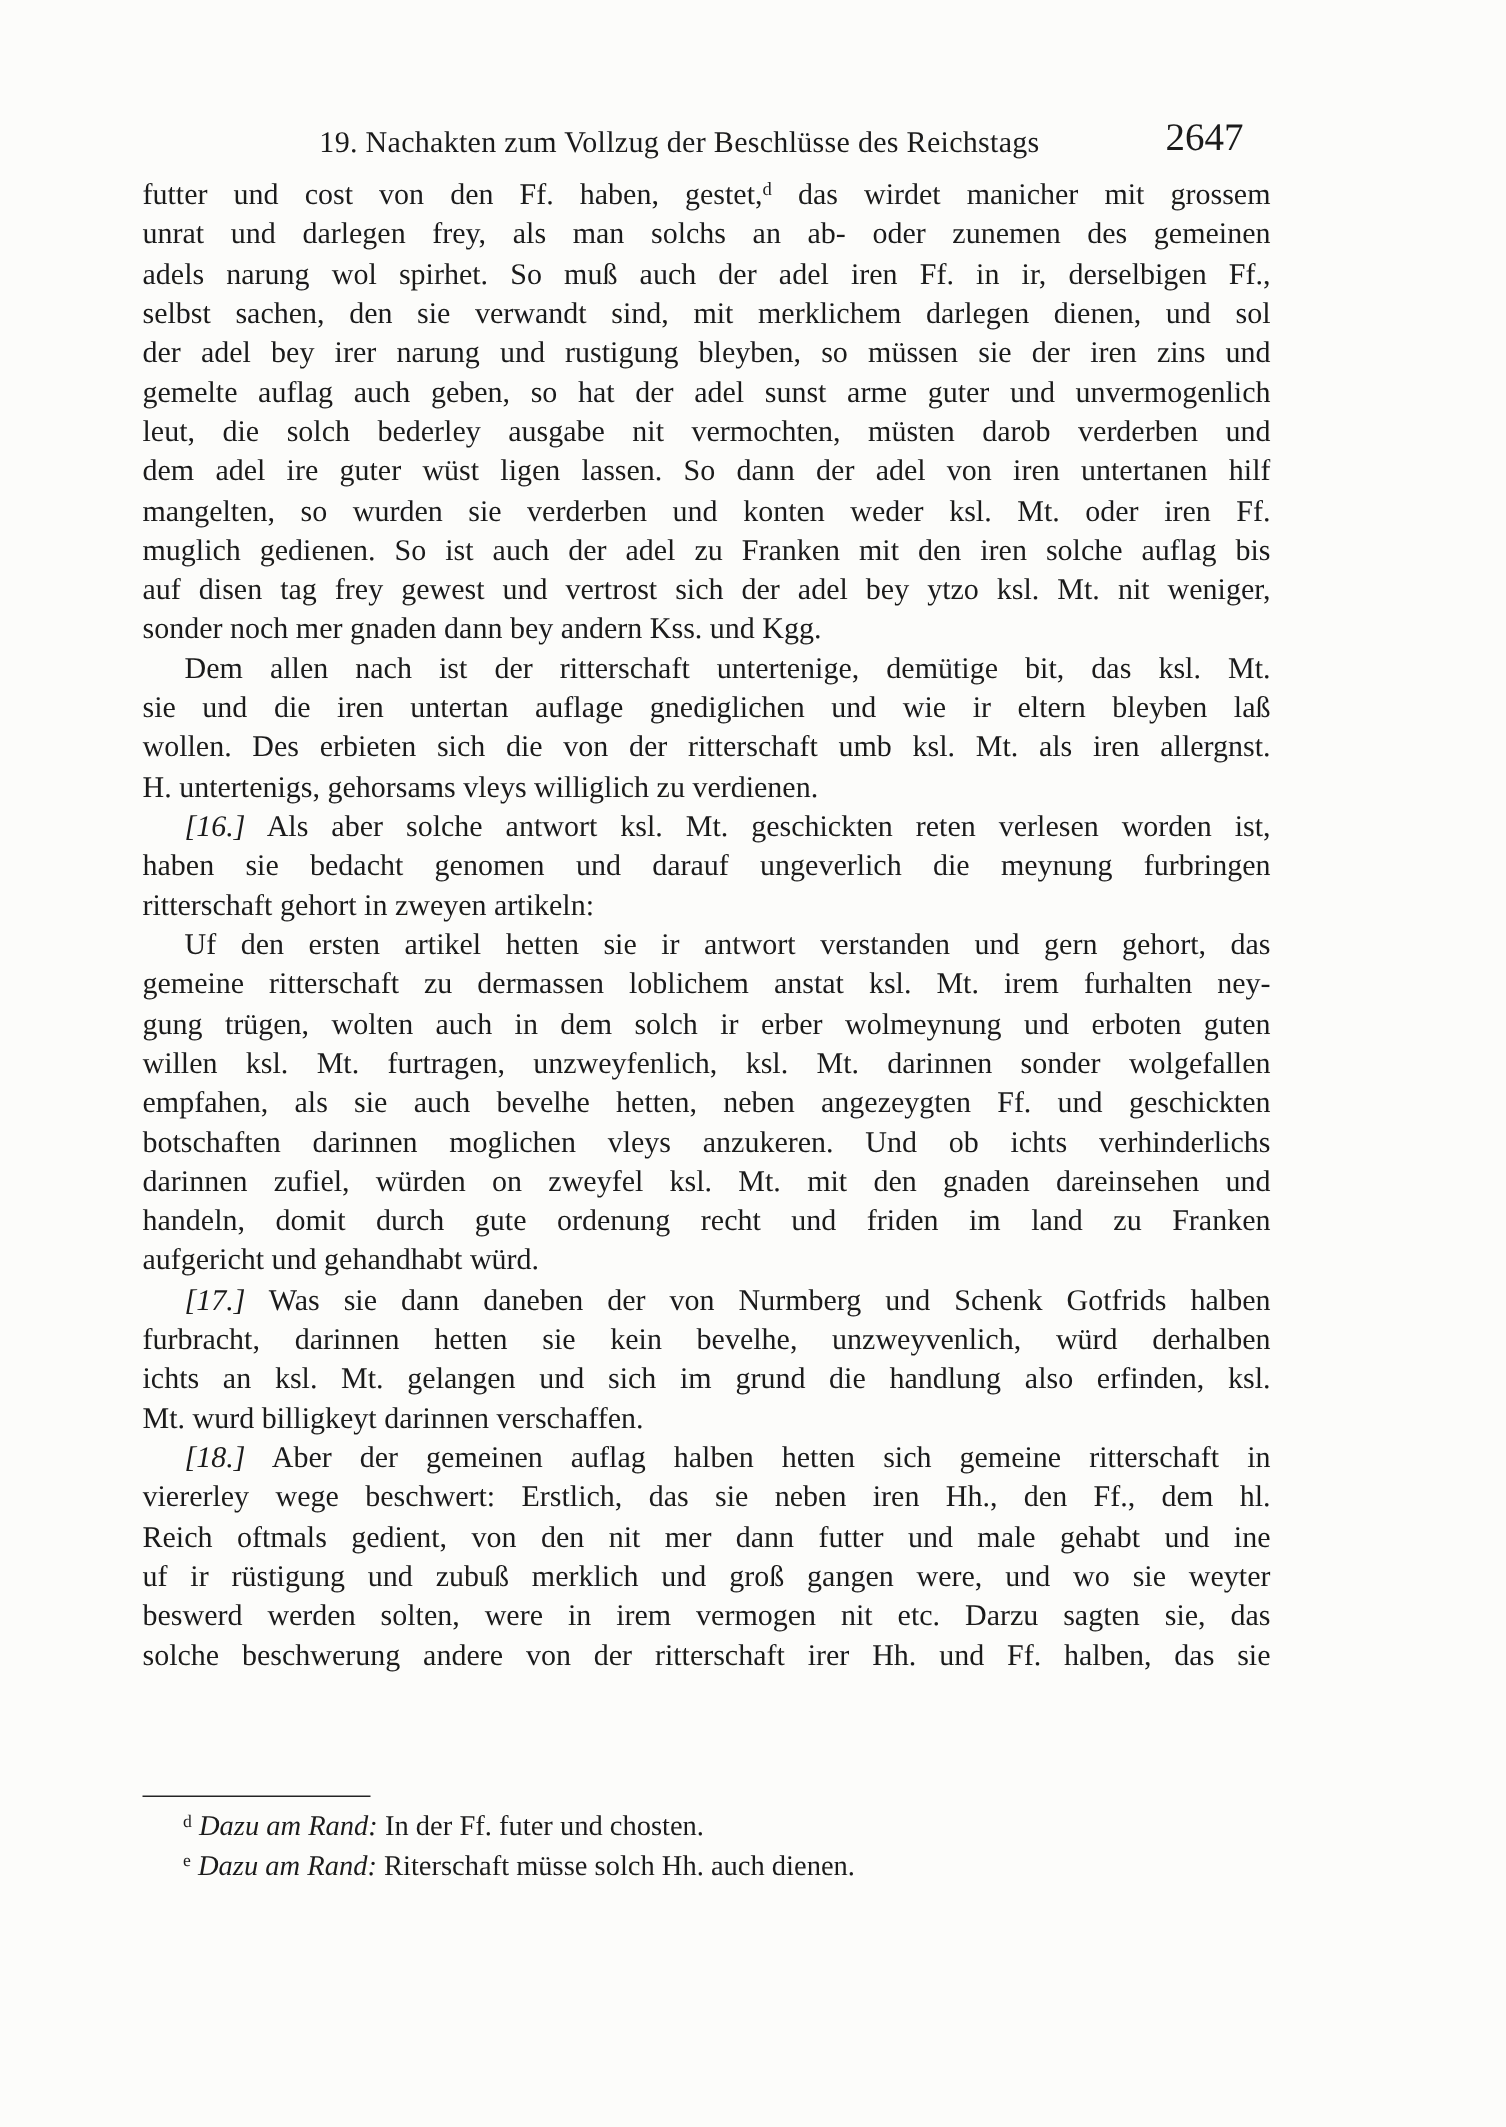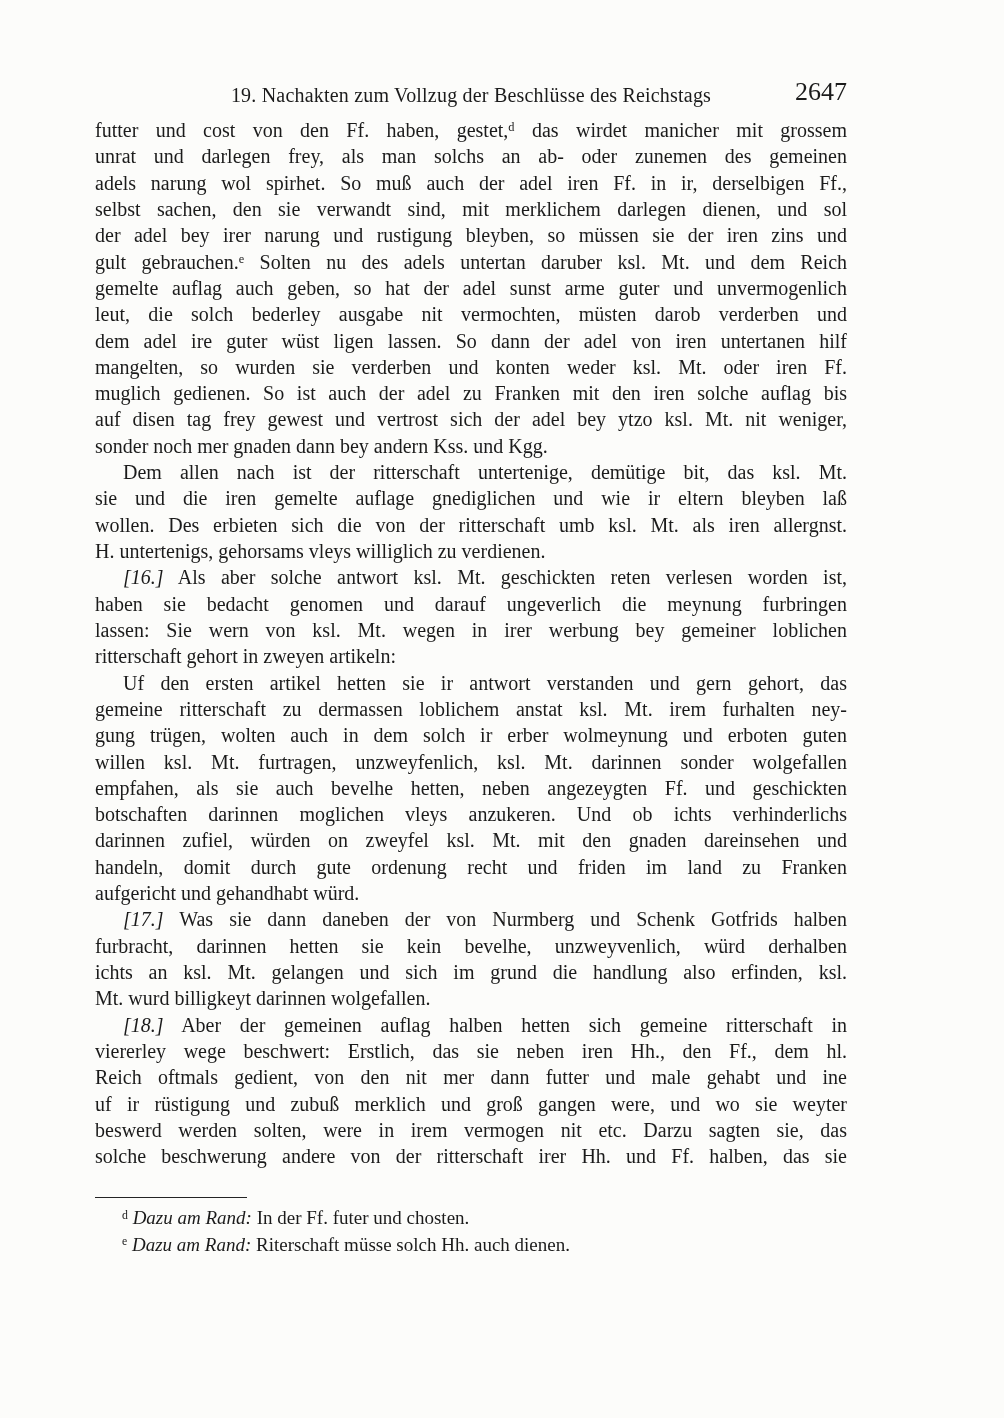--- a/index.html
+++ b/index.html
@@ -12,21 +12,21 @@
     position: relative;
     overflow: hidden;
   }
   .page {
     position: absolute;
     inset: 0;
   }
   .page-header {
     position: absolute;
     top: 83px;
-    left: 95px;
+    left: 77px;
     width: 752px;
     height: 26px;
   }
   .running-head {
     text-align: center;
     font-size: 20px;
     line-height: 24px;
     letter-spacing: 0.2px;
   }
   .page-number {
@@ -94,57 +94,55 @@
     <div class="page-number">2647</div>
   </div>
 
   <div class="body-text" id="body-text">
       <div class="paragraph">
         <div class="line">futter und cost von den Ff. haben, gestet,<sup>d</sup> das wirdet manicher mit grossem</div>
         <div class="line">unrat und darlegen frey, als man solchs an ab- oder zunemen des gemeinen</div>
         <div class="line">adels narung wol spirhet. So muß auch der adel iren Ff. in ir, derselbigen Ff.,</div>
         <div class="line">selbst sachen, den sie verwandt sind, mit merklichem darlegen dienen, und sol</div>
         <div class="line">der adel bey irer narung und rustigung bleyben, so müssen sie der iren zins und</div>
-        <div class="line">gult gebrauchen.<sup>e</sup> Solten nu des adels untertan daruber ksl. Mt. und dem Reich</div>
         <div class="line">gemelte auflag auch geben, so hat der adel sunst arme guter und unvermogenlich</div>
         <div class="line">leut, die solch bederley ausgabe nit vermochten, müsten darob verderben und</div>
         <div class="line">dem adel ire guter wüst ligen lassen. So dann der adel von iren untertanen hilf</div>
         <div class="line">mangelten, so wurden sie verderben und konten weder ksl. Mt. oder iren Ff.</div>
         <div class="line">muglich gedienen. So ist auch der adel zu Franken mit den iren solche auflag bis</div>
         <div class="line">auf disen tag frey gewest und vertrost sich der adel bey ytzo ksl. Mt. nit weniger,</div>
         <div class="line last">sonder noch mer gnaden dann bey andern Kss. und Kgg.</div>
       </div>
       <div class="paragraph">
         <div class="line indent">Dem allen nach ist der ritterschaft untertenige, demütige bit, das ksl. Mt.</div>
-        <div class="line">sie und die iren gemelte auflage gnediglichen und wie ir eltern bleyben laß</div>
+        <div class="line">sie und die iren untertan auflage gnediglichen und wie ir eltern bleyben laß</div>
         <div class="line">wollen. Des erbieten sich die von der ritterschaft umb ksl. Mt. als iren allergnst.</div>
         <div class="line last">H. untertenigs, gehorsams vleys williglich zu verdienen.</div>
       </div>
       <div class="paragraph">
         <div class="line indent"><em>[16.]</em> Als aber solche antwort ksl. Mt. geschickten reten verlesen worden ist,</div>
         <div class="line">haben sie bedacht genomen und darauf ungeverlich die meynung furbringen</div>
-        <div class="line">lassen: Sie wern von ksl. Mt. wegen in irer werbung bey gemeiner loblichen</div>
         <div class="line last">ritterschaft gehort in zweyen artikeln:</div>
       </div>
       <div class="paragraph">
         <div class="line indent">Uf den ersten artikel hetten sie ir antwort verstanden und gern gehort, das</div>
         <div class="line">gemeine ritterschaft zu dermassen loblichem anstat ksl. Mt. irem furhalten ney-</div>
         <div class="line">gung trügen, wolten auch in dem solch ir erber wolmeynung und erboten guten</div>
         <div class="line">willen ksl. Mt. furtragen, unzweyfenlich, ksl. Mt. darinnen sonder wolgefallen</div>
         <div class="line">empfahen, als sie auch bevelhe hetten, neben angezeygten Ff. und geschickten</div>
         <div class="line">botschaften darinnen moglichen vleys anzukeren. Und ob ichts verhinderlichs</div>
         <div class="line">darinnen zufiel, würden on zweyfel ksl. Mt. mit den gnaden dareinsehen und</div>
         <div class="line">handeln, domit durch gute ordenung recht und friden im land zu Franken</div>
         <div class="line last">aufgericht und gehandhabt würd.</div>
       </div>
       <div class="paragraph">
         <div class="line indent"><em>[17.]</em> Was sie dann daneben der von Nurmberg und Schenk Gotfrids halben</div>
         <div class="line">furbracht, darinnen hetten sie kein bevelhe, unzweyvenlich, würd derhalben</div>
         <div class="line">ichts an ksl. Mt. gelangen und sich im grund die handlung also erfinden, ksl.</div>
-        <div class="line last">Mt. wurd billigkeyt darinnen wolgefallen.</div>
+        <div class="line last">Mt. wurd billigkeyt darinnen verschaffen.</div>
       </div>
       <div class="paragraph">
         <div class="line indent"><em>[18.]</em> Aber der gemeinen auflag halben hetten sich gemeine ritterschaft in</div>
         <div class="line">viererley wege beschwert: Erstlich, das sie neben iren Hh., den Ff., dem hl.</div>
         <div class="line">Reich oftmals gedient, von den nit mer dann futter und male gehabt und ine</div>
         <div class="line">uf ir rüstigung und zubuß merklich und groß gangen were, und wo sie weyter</div>
         <div class="line">beswerd werden solten, were in irem vermogen nit etc. Darzu sagten sie, das</div>
         <div class="line">solche beschwerung andere von der ritterschaft irer Hh. und Ff. halben, das sie</div>
       </div>
     </div>

